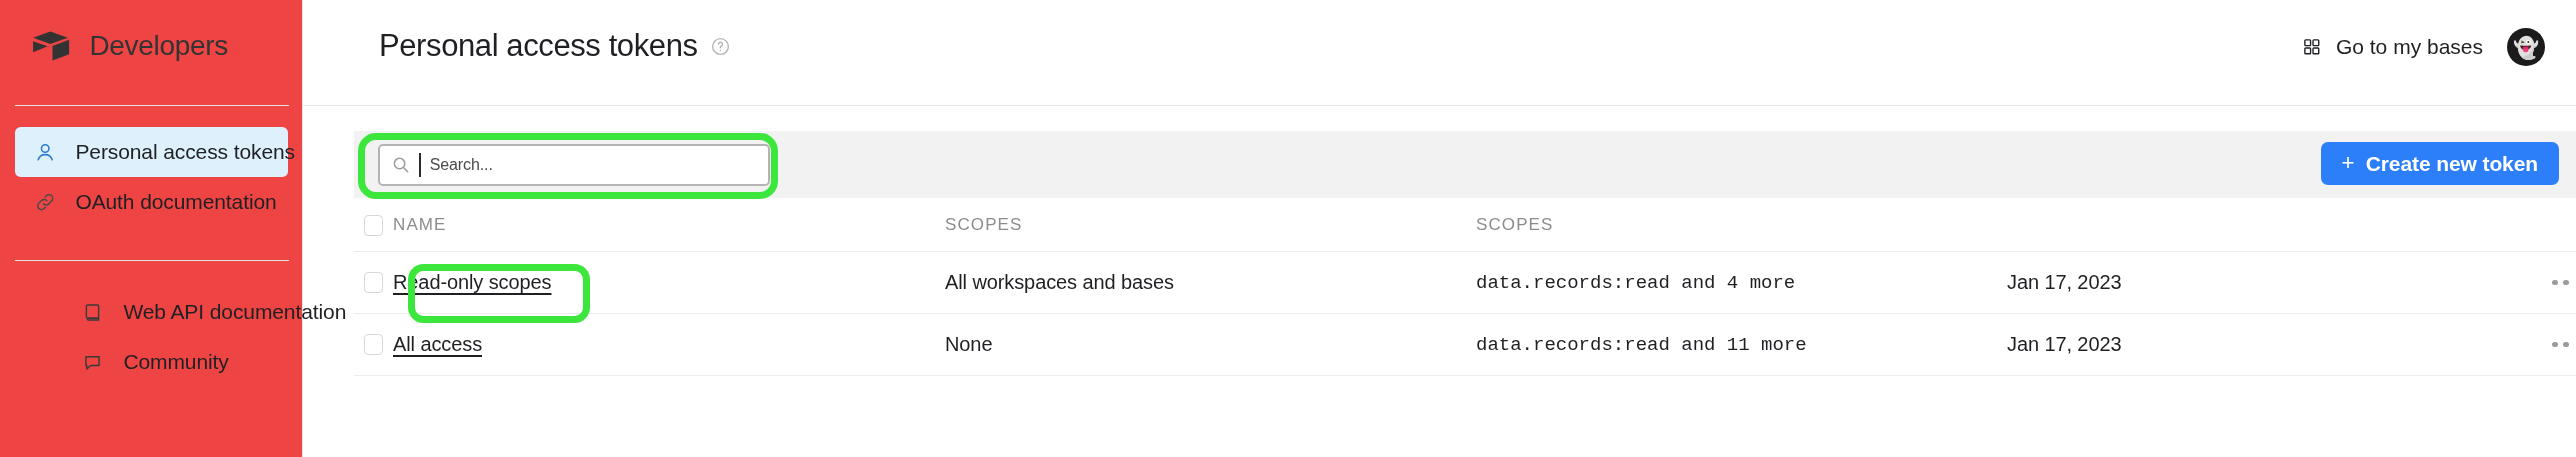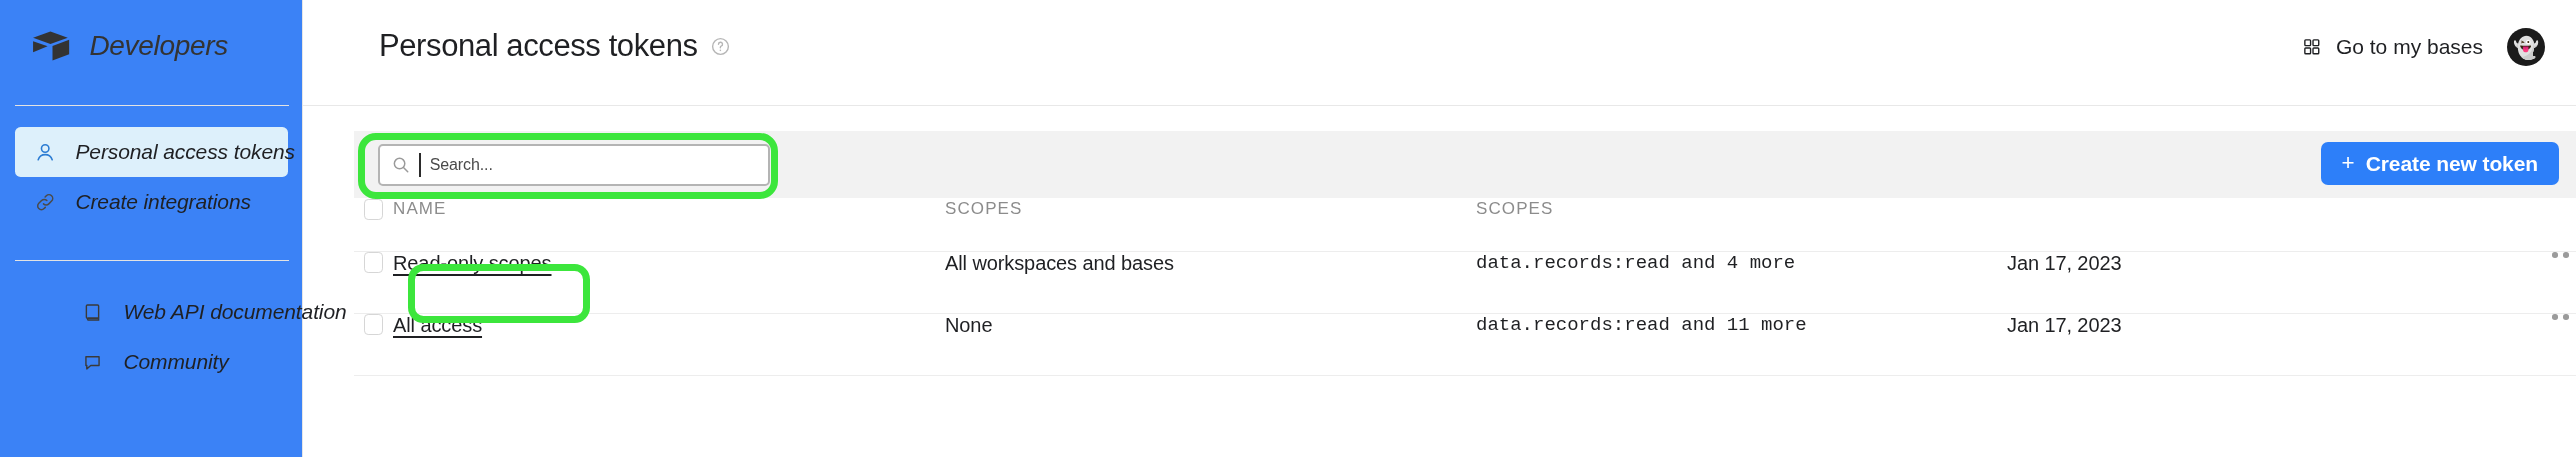--- a/index.html
+++ b/index.html
@@ -7,21 +7,21 @@
     width: 2576px; height: 457px;
     background: #ffffff;
     font-family: "Liberation Sans", sans-serif;
     overflow: hidden;
   }
   .app { position: relative; width: 2576px; height: 457px; background: #fff; }
 
   
   .sidebar {
     position: absolute; left: 0; top: 0; width: 303px; height: 457px;
-    background: #3b82f6; border-right: 1.4px solid #e5e5e5; font-style: italic;
+    background: #ef4444; border-right: 1.4px solid #e5e5e5;
   }
   .brand {
     position: absolute; left: 31px; top: 29px;
     display: flex; align-items: center; gap: 15.4px;
   }
   .brand-mark { width: 43px; height: 34px; display:block; }
   .brand-text { font-size: 28px; color: #333333; letter-spacing: -0.3px; font-weight: 400; }
 
   .side-divider {
     position: absolute; left: 15.4px; width: 274px; height: 1.4px; background: #e3e3e3;
@@ -92,21 +92,21 @@
     background: #2d7ff9; color: #fff; border: none; border-radius: 7px;
     display: flex; align-items: center; gap: 11.2px; padding: 0 21px;
     font-family: inherit; font-size: 21px; font-weight: bold; cursor: pointer;
     letter-spacing: -0.1px;
   }
   .create-btn .plus-ico { font-size: 22.4px; font-weight: 400; line-height: 1; }
 
   
   .table { position: absolute; left: 354px; top: 199px; right: 0; }
   .trow {
-    position: relative; display: flex; align-items: flex-start;
+    position: relative; display: flex; align-items: center;
     height: 62px; border-bottom: 1.4px solid #ededed; background: #fff;
   }
   .trow.head { height: 53px; border-bottom: 1.4px solid #ededed; }
   .trow.head .c { color: #8c8c8c; font-size: 17px; letter-spacing: 1.1px; font-weight: 400; }
 
   .c { flex: none; }
   .c-check { width: 39px; padding-left: 9.8px; display: flex; align-items: center; }
   .chk {
     width: 19.6px; height: 21px; border: 1.4px solid #d6d6d6; border-radius: 4.2px;
     background: #fff; cursor: pointer; display: block;
@@ -165,21 +165,21 @@
         <span class="nav-label">Personal access tokens</span>
       </div>
 
       <div class="nav-item">
         <span class="nav-ico">
           <svg viewBox="0 0 24 24" width="22.4" height="22.4" fill="none" stroke="#4a4a4a" stroke-width="1.6" stroke-linecap="round">
             <path d="M10.2 13.8a4 4 0 0 0 5.66 0l3-3a4 4 0 0 0-5.66-5.66l-1.3 1.3"></path>
             <path d="M13.8 10.2a4 4 0 0 0-5.66 0l-3 3a4 4 0 1 0 5.66 5.66l1.3-1.3"></path>
           </svg>
         </span>
-        <span class="nav-label">Create integrations</span>
+        <span class="nav-label">OAuth documentation</span>
       </div>
 
     </nav>
 
     <div class="side-divider mid"></div>
 
     <nav class="nav-group secondary">
 
       <div class="nav-item">
         <span class="nav-ico">

